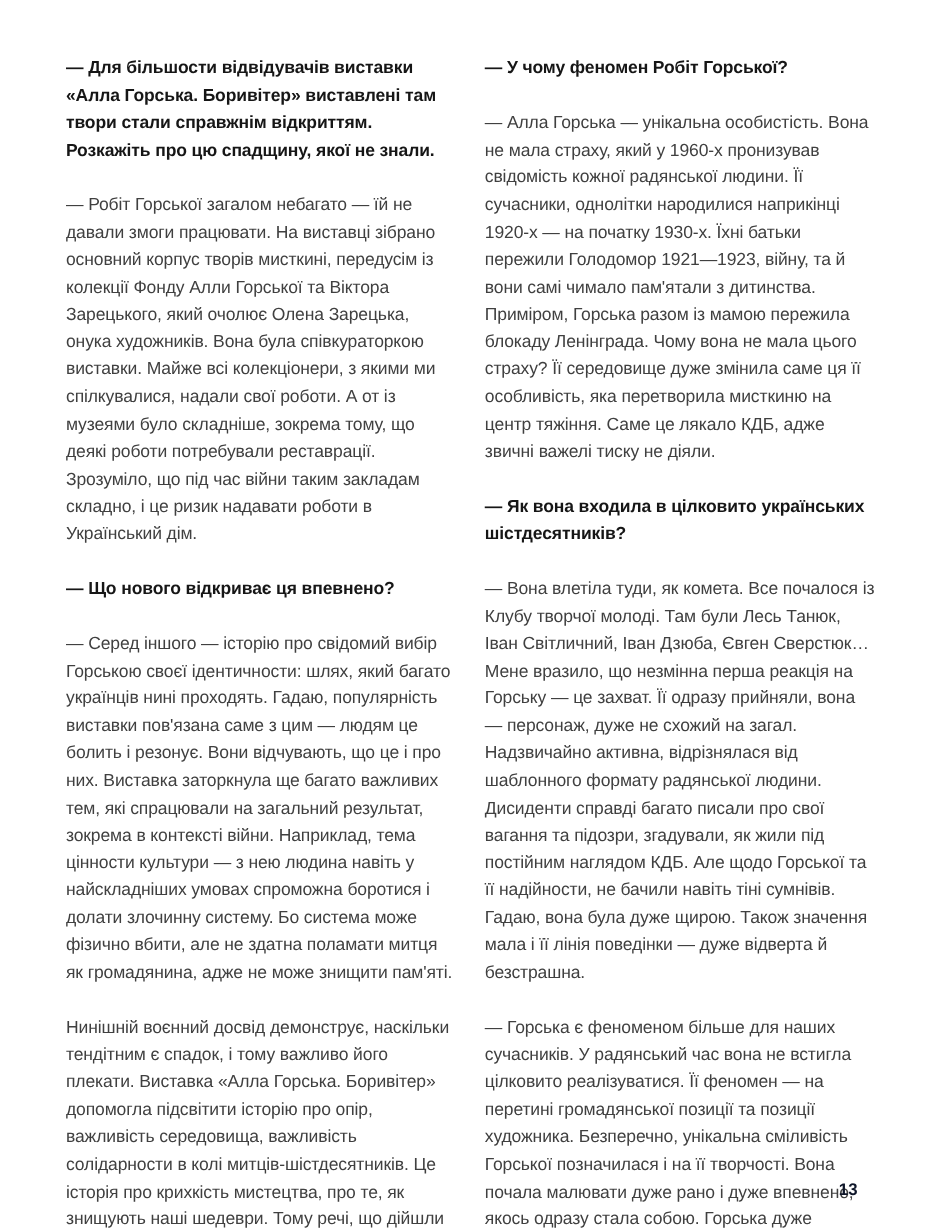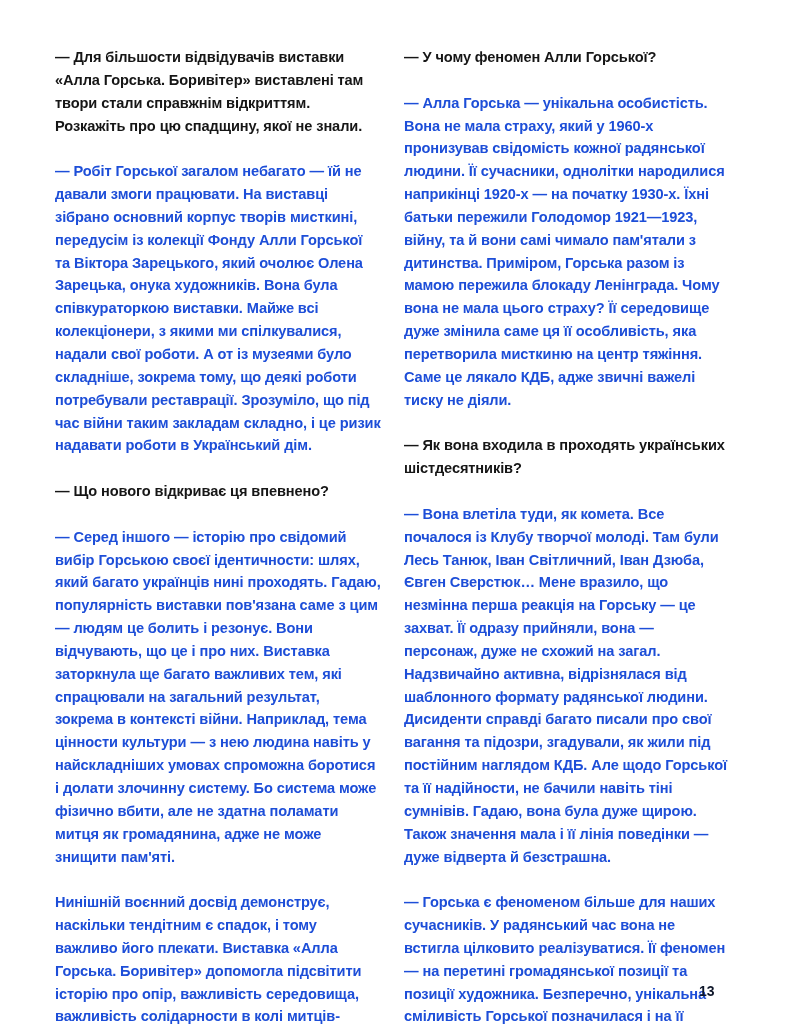--- a/index.html
+++ b/index.html
@@ -34,22 +34,21 @@
   .column p {
     margin: 0 0 22.85px 0;
     text-align: left;
     hyphens: manual;
   }
   .column p.question {
     font-weight: bold;
     color: #161616;
   }
   .column p.answer {
-    color: #1d4ed8;
-    font-weight: bold;
+    color: #404040;
   }
   .page-number {
     position: absolute;
     left: 699px;
     top: 981px;
     font-size: 14px;
     font-weight: bold;
     color: #0f172a;
   }
 </style>
@@ -60,23 +59,23 @@
 
   <div class="column col-left">
     <p class="question">— Для більшости відвідувачів виставки «Алла Горська. Боривітер» виставлені там твори стали справжнім відкриттям. Розкажіть про цю спадщину, якої не знали.</p>
     <p class="answer">— Робіт Горської загалом небагато — їй не давали змоги працювати. На виставці зібрано основний корпус творів мисткині, передусім із колекції Фонду Алли Горської та Віктора Зарецького, який очолює Олена Зарецька, онука художників. Вона була співкураторкою виставки. Майже всі колекціонери, з якими ми спілкувалися, надали свої роботи. А от із музеями було складніше, зокрема тому, що деякі роботи потребували реставрації. Зрозуміло, що під час війни таким закладам складно, і це ризик надавати роботи в Український дім.</p>
     <p class="question">— Що нового відкриває ця впевнено?</p>
     <p class="answer">— Серед іншого — історію про свідомий вибір Горською своєї ідентичности: шлях, який багато українців нині проходять. Гадаю, популярність виставки пов'язана саме з цим — людям це болить і резонує. Вони відчувають, що це і про них. Виставка заторкнула ще багато важливих тем, які спрацювали на загальний результат, зокрема в контексті війни. Наприклад, тема цінности культури — з нею людина навіть у найскладніших умовах спроможна боротися і долати злочинну систему. Бо система може фізично вбити, але не здатна поламати митця як громадянина, адже не може знищити пам'яті.</p>
     <p class="answer">Нинішній воєнний досвід демонструє, наскільки тендітним є спадок, і тому важливо його плекати. Виставка «Алла Горська. Боривітер» допомогла підсвітити історію про опір, важливість середовища, важливість солідарности в колі митців-шістдесятників. Це історія про крихкість мистецтва, про те, як знищують наші шедеври. Тому речі, що дійшли до наших днів, необхідно берегти. Ба більше — їм варто надавати певний статус. Йдеться, зокрема, про занедбану мозаїку «Вітер» — єдину, що збереглася у Києві. Для багатьох стало відкриттям, що такий витвір у столиці взагалі є.</p>
   </div>
 
   <div class="column col-right">
-    <p class="question">— У чому феномен Алли Горської?</p>
+    <p class="question">— У чому феномен Робіт Горської?</p>
     <p class="answer">— Алла Горська — унікальна особистість. Вона не мала страху, який у 1960-х пронизував свідомість кожної радянської людини. Її сучасники, однолітки народилися наприкінці 1920-х — на початку 1930-х. Їхні батьки пережили Голодомор 1921—1923, війну, та й вони самі чимало пам'ятали з дитинства. Приміром, Горська разом із мамою пережила блокаду Ленінграда. Чому вона не мала цього страху? Її середовище дуже змінила саме ця її особливість, яка перетворила мисткиню на центр тяжіння. Саме це лякало КДБ, адже звичні важелі тиску не діяли.</p>
-    <p class="question">— Як вона входила в проходять українських шістдесятників?</p>
+    <p class="question">— Як вона входила в цілковито українських шістдесятників?</p>
     <p class="answer">— Вона влетіла туди, як комета. Все почалося із Клубу творчої молоді. Там були Лесь Танюк, Іван Світличний, Іван Дзюба, Євген Сверстюк… Мене вразило, що незмінна перша реакція на Горську — це захват. Її одразу прийняли, вона — персонаж, дуже не схожий на загал. Надзвичайно активна, відрізнялася від шаблонного формату радянської людини. Дисиденти справді багато писали про свої вагання та підозри, згадували, як жили під постійним наглядом КДБ. Але щодо Горської та її надійности, не бачили навіть тіні сумнівів. Гадаю, вона була дуже щирою. Також значення мала і її лінія поведінки — дуже відверта й безстрашна.</p>
     <p class="answer">— Горська є феноменом більше для наших сучасників. У радянський час вона не встигла цілковито реалізуватися. Її феномен — на перетині громадянської позиції та позиції художника. Безперечно, унікальна сміливість Горської позначилася і на її творчості. Вона почала малювати дуже рано і дуже впевнено, якось одразу стала собою. Горська дуже сміливо працювала, дуже швидко думала, і це мислення та темперамент проявлялися в її роботах. З одного боку, вона була трендсетекою, творителькою нового, а з іншого — дуже багато вивчала й запозичувала.</p>
 
   </div>
 
   <div class="page-number">13</div>
 
 </div>
 
 </body></html>

